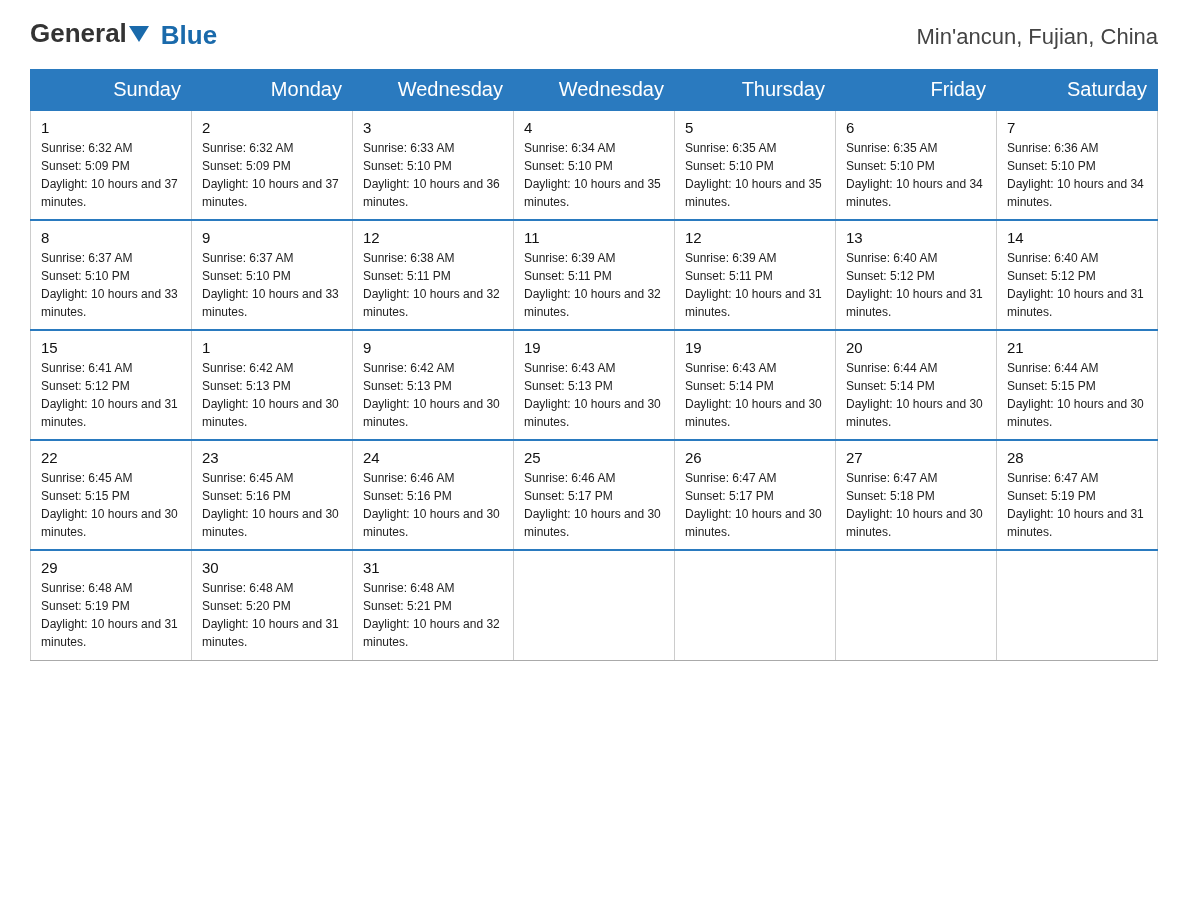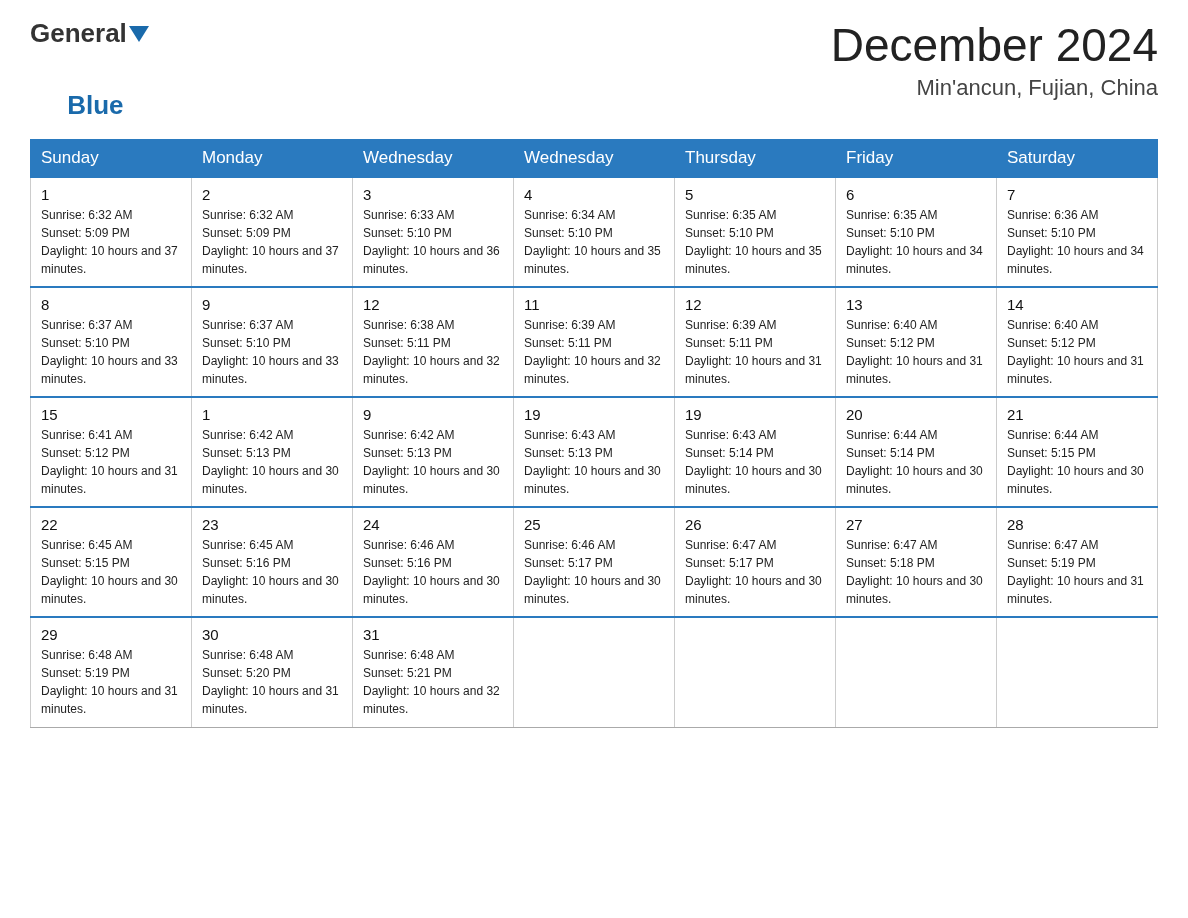--- a/index.html
+++ b/index.html
@@ -12,23 +12,21 @@
       padding: 20px 30px 30px 30px;
     }
     .header {
       display: flex;
       justify-content: space-between;
       align-items: flex-start;
       margin-bottom: 18px;
     }
     .logo {
       display: flex;
-      flex-direction: column;
-      align-items: center;
-      gap: 44px;
+      align-items: flex-start;
     }
     .logo-text {
       display: flex;
       align-items: flex-end;
       font-size: 26px;
       font-weight: bold;
       color: #333;
       line-height: 1;
     }
     .logo-general { color: #333; }
@@ -58,24 +56,24 @@
       margin-top: 4px;
     }
     .calendar-table {
       width: 100%;
       border-collapse: collapse;
       table-layout: fixed;
     }
     .calendar-table th {
       background: #2a7abf;
       color: #fff;
-      font-size: 17px;
+      font-size: 20px;
       font-weight: normal;
       padding: 8px 10px;
-      text-align: left;
+      text-align: right;
       border: 1px solid #2a7abf;
     }
     .calendar-table td {
       vertical-align: top;
       padding: 8px 10px;
       font-size: 13px;
       border: 1px solid #ccc;
       min-height: 90px;
       height: 110px;
     }
@@ -111,21 +109,20 @@
   <div class="logo">
     <div class="logo-text">
       <span class="logo-general">General</span>
       <span class="logo-triangle"></span>
     </div>
     <div style="margin-left:12px;">
       <span class="logo-blue" style="font-size:26px;font-weight:bold;">Blue</span>
     </div>
   </div>
   <div class="title-block">
-    <div class="month-title">December 2024</div>
     <div class="location-title">Min'ancun, Fujian, China</div>
   </div>
 </div>
 
 <table class="calendar-table">
   <thead>
     <tr>
 
     <th>Sunday</th>
         <th>Monday</th>

